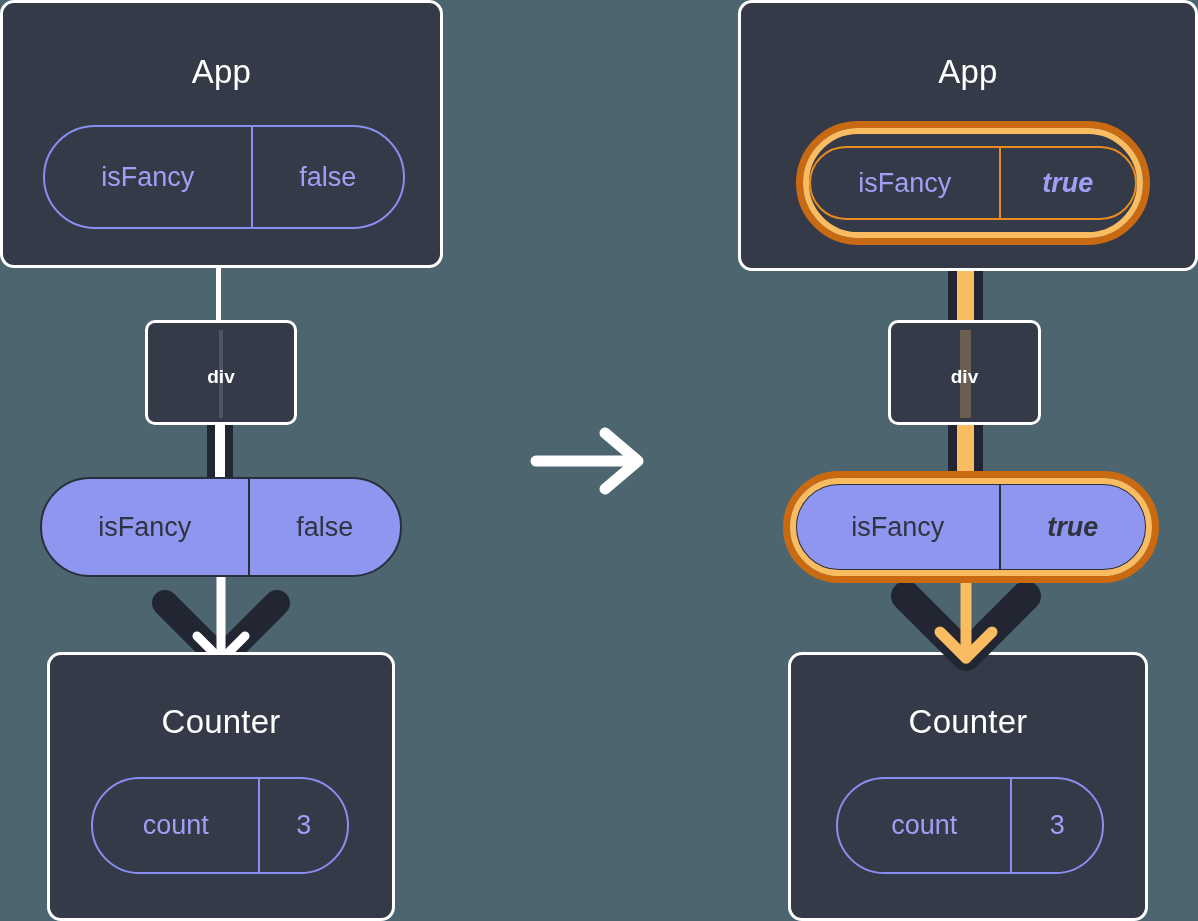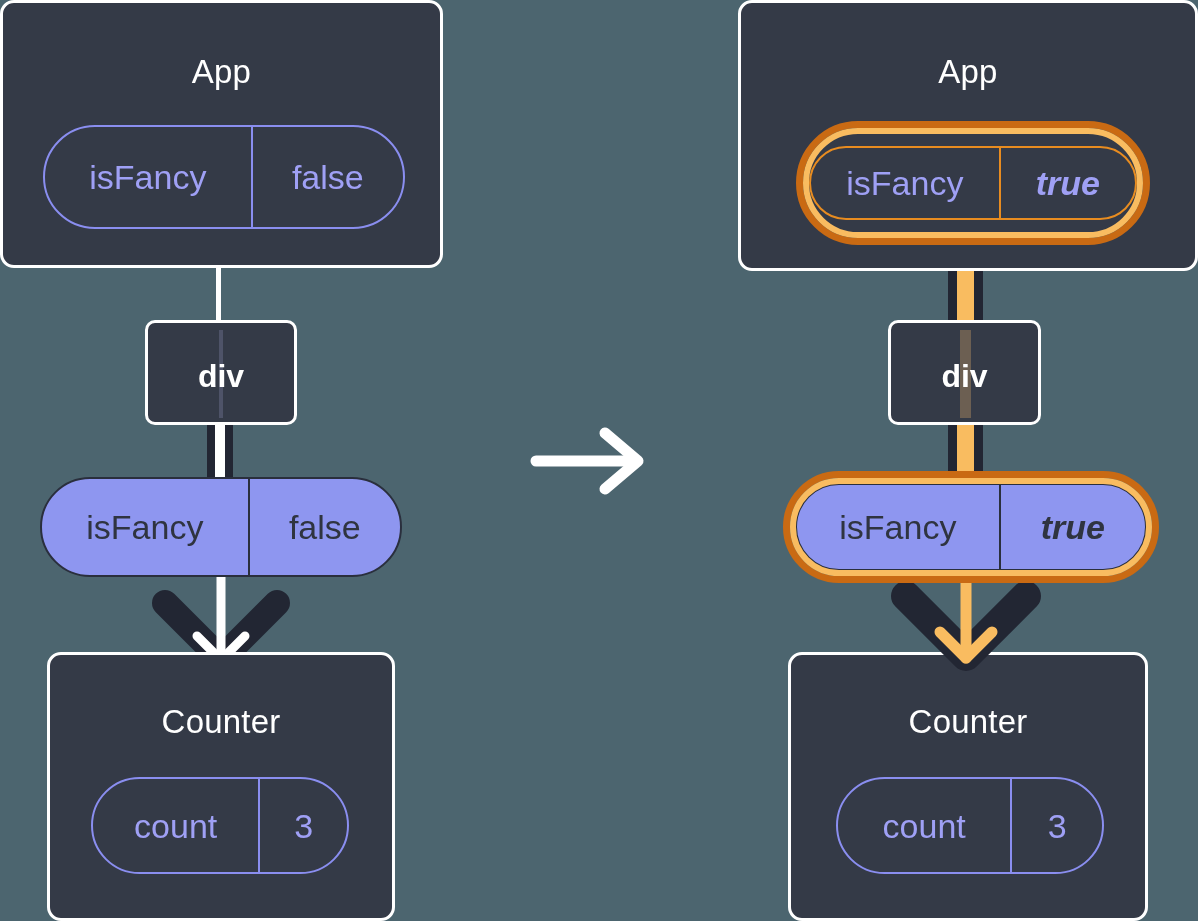--- a/index.html
+++ b/index.html
@@ -66,40 +66,40 @@
     position: absolute;
     background: #343a47;
     border: 3px solid #ffffff;
     border-radius: 10px;
     display: flex;
     align-items: center;
     justify-content: center;
   }
   .card-div span {
     color: #ffffff;
-    font-size: 32px;
+    font-size: 19px;
     font-weight: 700;
     position: relative;
     z-index: 3;
     margin-top: 8px;
   }
 
   
   .pill {
     position: absolute;
     display: flex;
     align-items: stretch;
     border-radius: 999px;
     overflow: hidden;
   }
   .pill .cell {
     display: flex;
     align-items: center;
     justify-content: center;
-    font-size: 34px;
+    font-size: 27px;
     line-height: 1;
     white-space: nowrap;
   }
 
   
   .pill-outline {
     border: 2px solid #8a8ef0;
     background: transparent;
   }
   .pill-outline .cell { color: #9fa0f5; }

